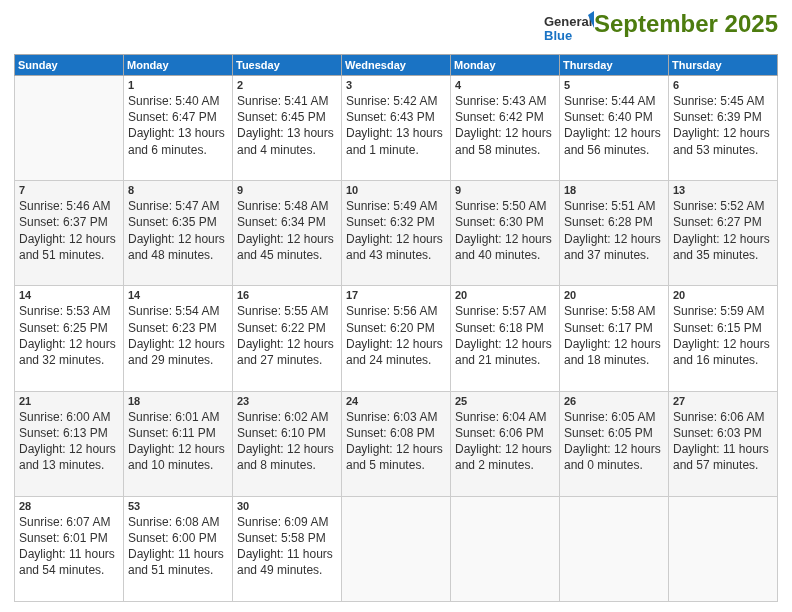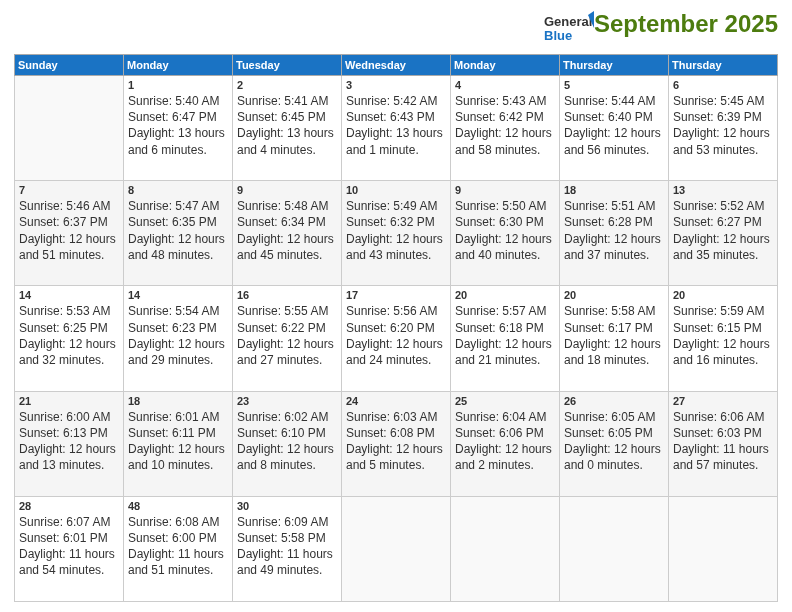--- a/index.html
+++ b/index.html
@@ -227,21 +227,21 @@
             <span class="day-number">27</span>
             <div class="day-info">Sunrise: 6:06 AM<br>Sunset: 6:03 PM<br>Daylight: 11 hours<br>and 57 minutes.</div>
           </td>
         </tr>
         <tr>
           <td>
             <span class="day-number">28</span>
             <div class="day-info">Sunrise: 6:07 AM<br>Sunset: 6:01 PM<br>Daylight: 11 hours<br>and 54 minutes.</div>
           </td>
           <td>
-            <span class="day-number">48</span>
+            <span class="day-number">53</span>
             <div class="day-info">Sunrise: 6:08 AM<br>Sunset: 6:00 PM<br>Daylight: 11 hours<br>and 51 minutes.</div>
           </td>
           <td>
             <span class="day-number">30</span>
             <div class="day-info">Sunrise: 6:09 AM<br>Sunset: 5:58 PM<br>Daylight: 11 hours<br>and 49 minutes.</div>
           </td>
           <td class="empty-cell"></td>
           <td class="empty-cell"></td>
           <td class="empty-cell"></td>
           <td class="empty-cell"></td>

